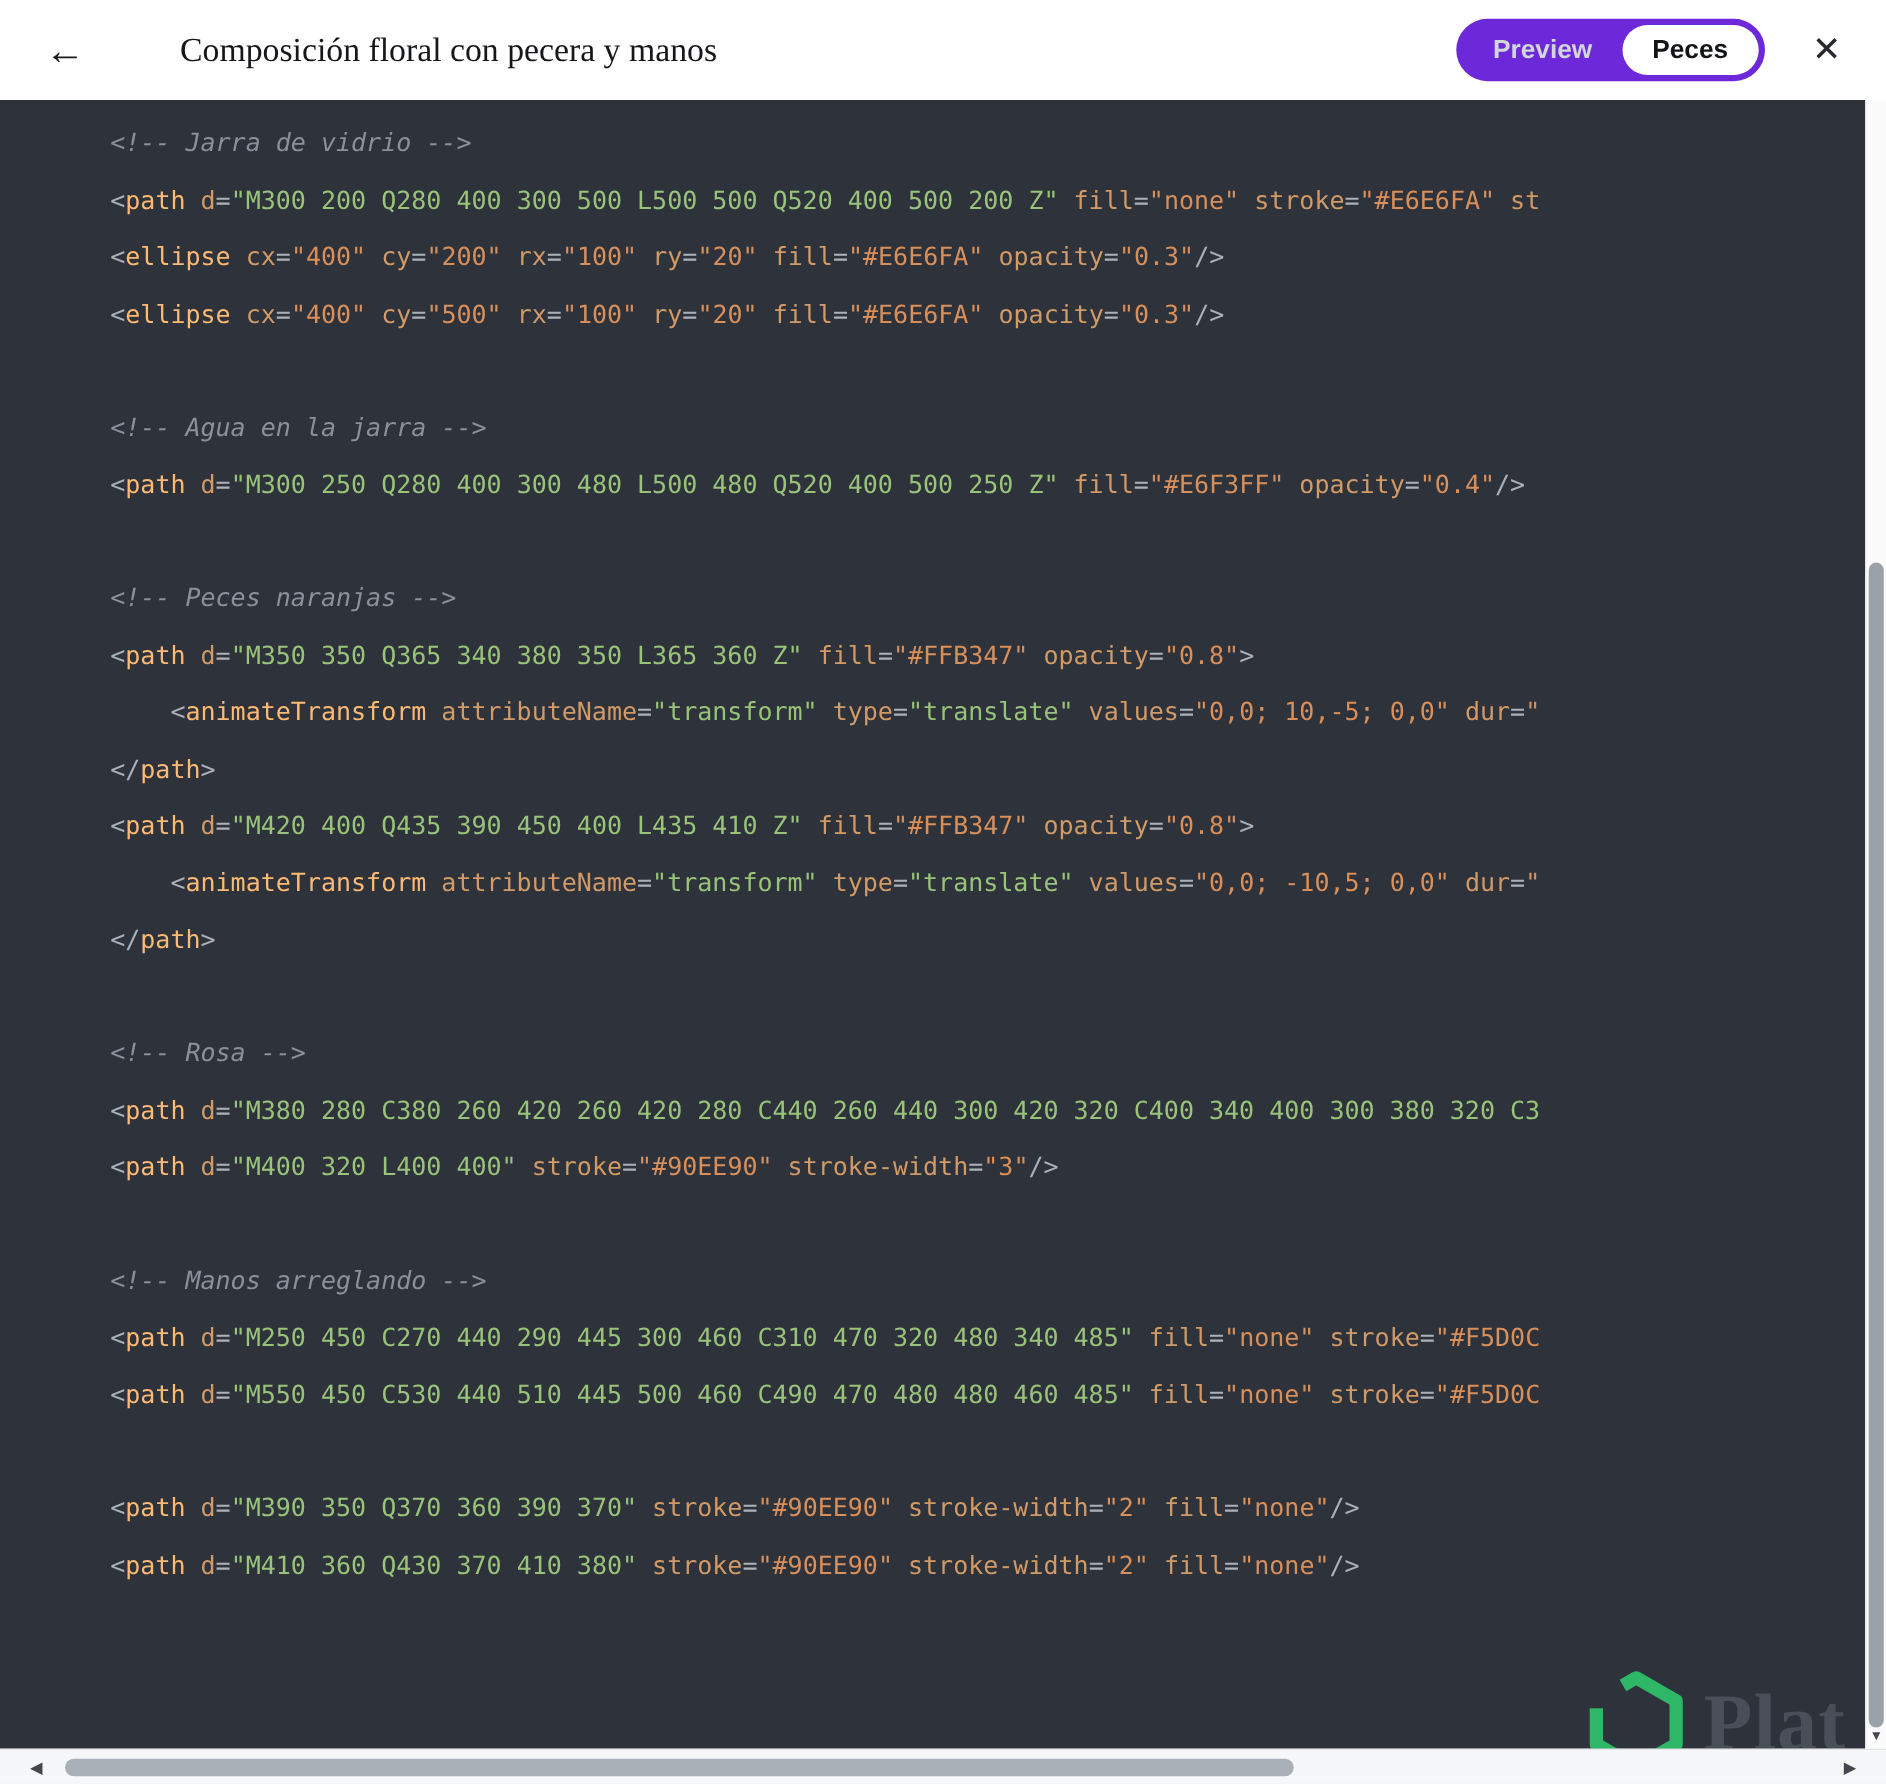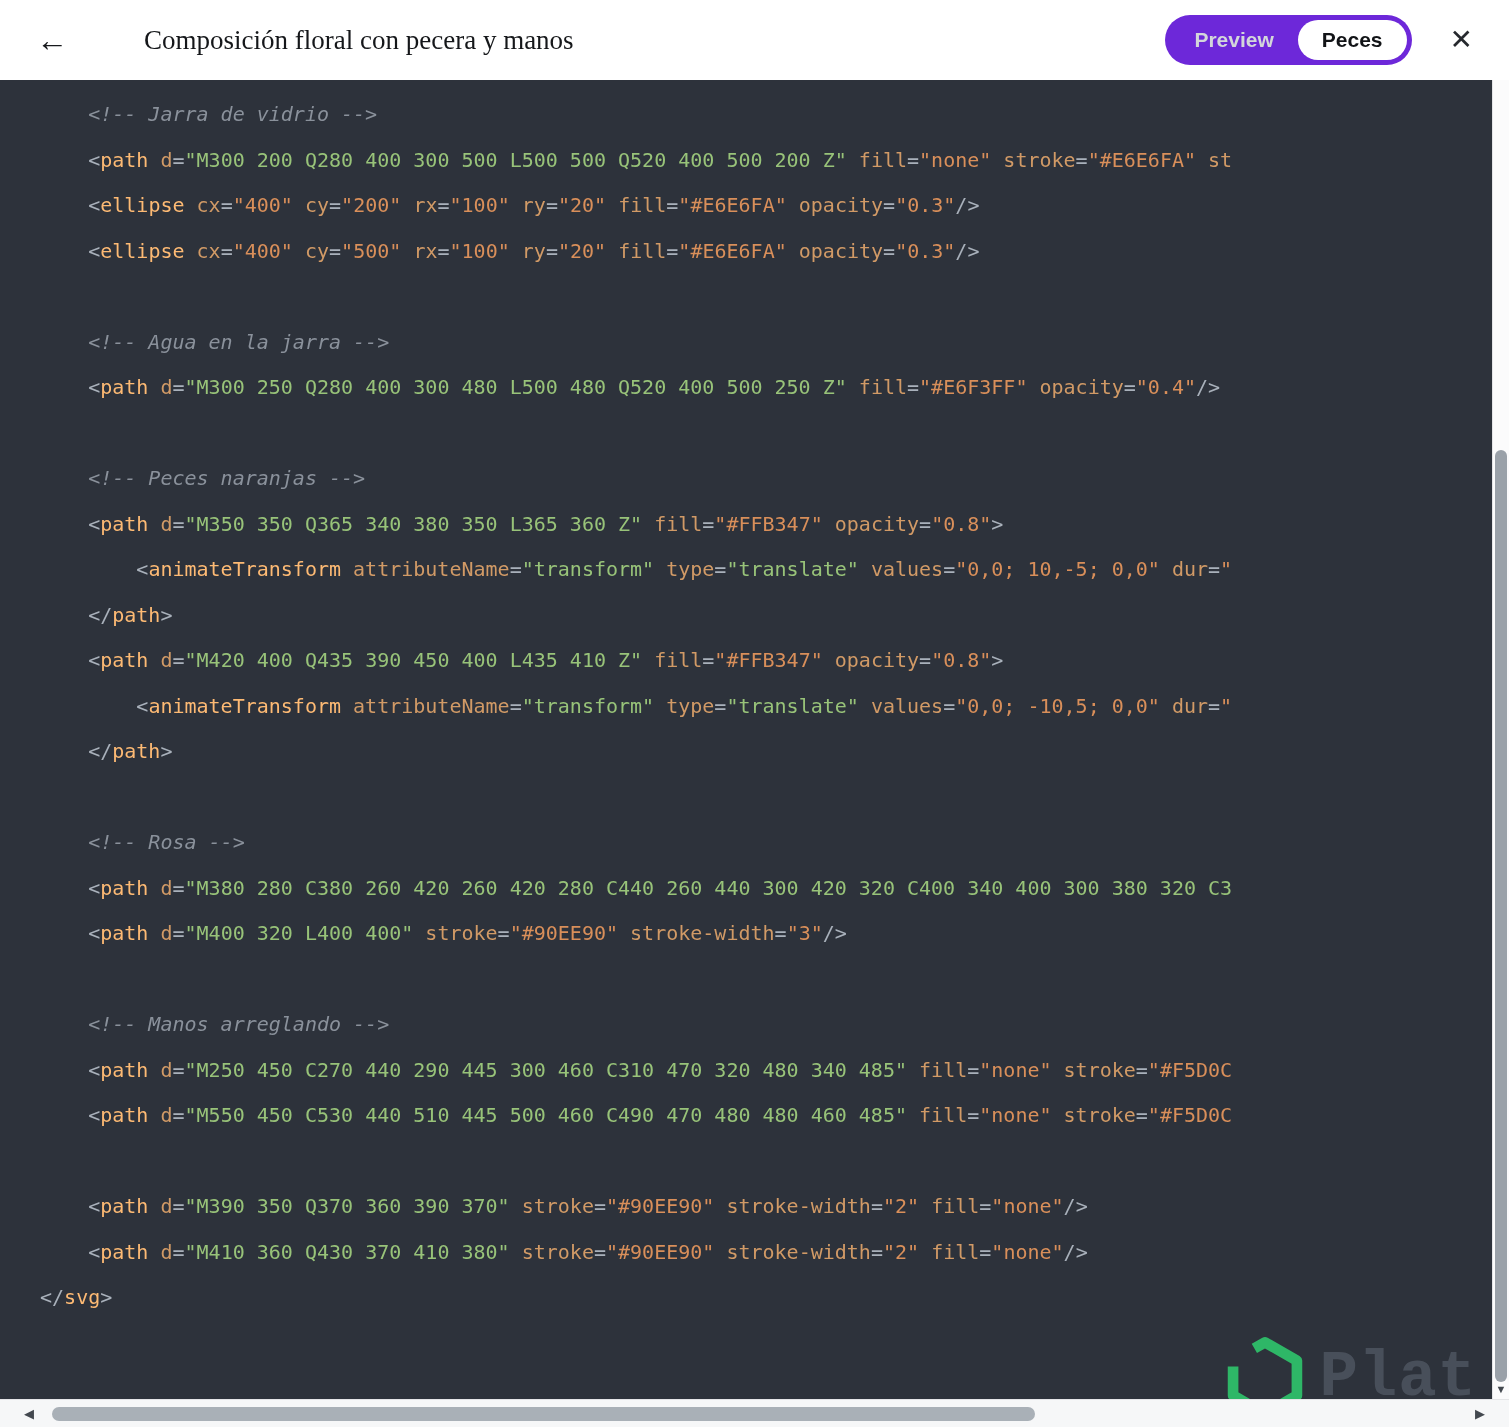--- a/index.html
+++ b/index.html
@@ -34,21 +34,21 @@
   .tok-a { color:#d19a66; }
   .tok-s { color:#98c379; }
   .tok-n { color:#d98f5a; }
   .tok-w { color:#abb2bf; }
 
   
   .watermark { position:absolute; right:15px; bottom:-22px; display:flex; align-items:center;
                gap:16px; opacity:0.85; }
   .watermark svg { width:76px; height:86px; display:block; }
   .watermark .wm-text { font-size:64px; font-weight:600; color:#59616c; letter-spacing:1px;
-                        font-family:Liberation Mono, monospace; opacity:0.75; }
+                        font-family:Liberation Serif, serif; opacity:0.75; }
 
   
   .vscroll { position:absolute; top:80px; right:0; width:17px; bottom:28px; background:#fbfbfc;
              border-left:1px solid #e4e5e7; z-index:12; }
   .vscroll .vthumb { position:absolute; left:2px; right:2px; top:370px; height:932px;
                      background:#9aa1a9; border-radius:7px; }
   .vscroll .arrow-down { position:absolute; bottom:4px; left:0; width:100%; text-align:center;
                          font-size:11px; color:#43484f; cursor:pointer; }
   .hscroll { position:absolute; left:0; right:0; bottom:0; height:28px; background:#f6f7f8;
              border-top:1px solid #e4e5e7; z-index:13; }
@@ -99,21 +99,20 @@
         <div class="code-line"><span class="tok-c">    &lt;!-- Rosa --&gt;</span></div>
         <div class="code-line"><span class="tok-p">    &lt;</span><span class="tok-t">path</span><span class="tok-w"> </span><span class="tok-a">d</span><span class="tok-p">=</span><span class="tok-s">"M380 280 C380 260 420 260 420 280 C440 260 440 300 420 320 C400 340 400 300 380 320 C3</span></div>
         <div class="code-line"><span class="tok-p">    &lt;</span><span class="tok-t">path</span><span class="tok-w"> </span><span class="tok-a">d</span><span class="tok-p">=</span><span class="tok-s">"M400 320 L400 400"</span><span class="tok-w"> </span><span class="tok-a">stroke</span><span class="tok-p">=</span><span class="tok-n">"#90EE90"</span><span class="tok-w"> </span><span class="tok-a">stroke-width</span><span class="tok-p">=</span><span class="tok-n">"3"</span><span class="tok-p">/&gt;</span></div>
         <div class="code-line"> </div>
         <div class="code-line"><span class="tok-c">    &lt;!-- Manos arreglando --&gt;</span></div>
         <div class="code-line"><span class="tok-p">    &lt;</span><span class="tok-t">path</span><span class="tok-w"> </span><span class="tok-a">d</span><span class="tok-p">=</span><span class="tok-s">"M250 450 C270 440 290 445 300 460 C310 470 320 480 340 485"</span><span class="tok-w"> </span><span class="tok-a">fill</span><span class="tok-p">=</span><span class="tok-n">"none"</span><span class="tok-w"> </span><span class="tok-a">stroke</span><span class="tok-p">=</span><span class="tok-n">"#F5D0C</span></div>
         <div class="code-line"><span class="tok-p">    &lt;</span><span class="tok-t">path</span><span class="tok-w"> </span><span class="tok-a">d</span><span class="tok-p">=</span><span class="tok-s">"M550 450 C530 440 510 445 500 460 C490 470 480 480 460 485"</span><span class="tok-w"> </span><span class="tok-a">fill</span><span class="tok-p">=</span><span class="tok-n">"none"</span><span class="tok-w"> </span><span class="tok-a">stroke</span><span class="tok-p">=</span><span class="tok-n">"#F5D0C</span></div>
         <div class="code-line"> </div>
         <div class="code-line"><span class="tok-p">    &lt;</span><span class="tok-t">path</span><span class="tok-w"> </span><span class="tok-a">d</span><span class="tok-p">=</span><span class="tok-s">"M390 350 Q370 360 390 370"</span><span class="tok-w"> </span><span class="tok-a">stroke</span><span class="tok-p">=</span><span class="tok-n">"#90EE90"</span><span class="tok-w"> </span><span class="tok-a">stroke-width</span><span class="tok-p">=</span><span class="tok-n">"2"</span><span class="tok-w"> </span><span class="tok-a">fill</span><span class="tok-p">=</span><span class="tok-n">"none"</span><span class="tok-p">/&gt;</span></div>
         <div class="code-line"><span class="tok-p">    &lt;</span><span class="tok-t">path</span><span class="tok-w"> </span><span class="tok-a">d</span><span class="tok-p">=</span><span class="tok-s">"M410 360 Q430 370 410 380"</span><span class="tok-w"> </span><span class="tok-a">stroke</span><span class="tok-p">=</span><span class="tok-n">"#90EE90"</span><span class="tok-w"> </span><span class="tok-a">stroke-width</span><span class="tok-p">=</span><span class="tok-n">"2"</span><span class="tok-w"> </span><span class="tok-a">fill</span><span class="tok-p">=</span><span class="tok-n">"none"</span><span class="tok-p">/&gt;</span></div>
-        <div class="code-line"><span class="tok-p">&lt;/</span><span class="tok-t">svg</span><span class="tok-p">&gt;</span></div>
       </div>
     <div class="watermark">
       <svg viewBox="0 0 100 110" aria-hidden="true">
         <path d="M36 16 L50 8 L92 32 V78 L50 102 L8 78 V40" fill="none" stroke-width="14" stroke-linejoin="round" stroke="#2fcf6f"></path>
       </svg>
       <span class="wm-text">Plat</span>
     </div>
   </main>
 
   <div class="vscroll">

